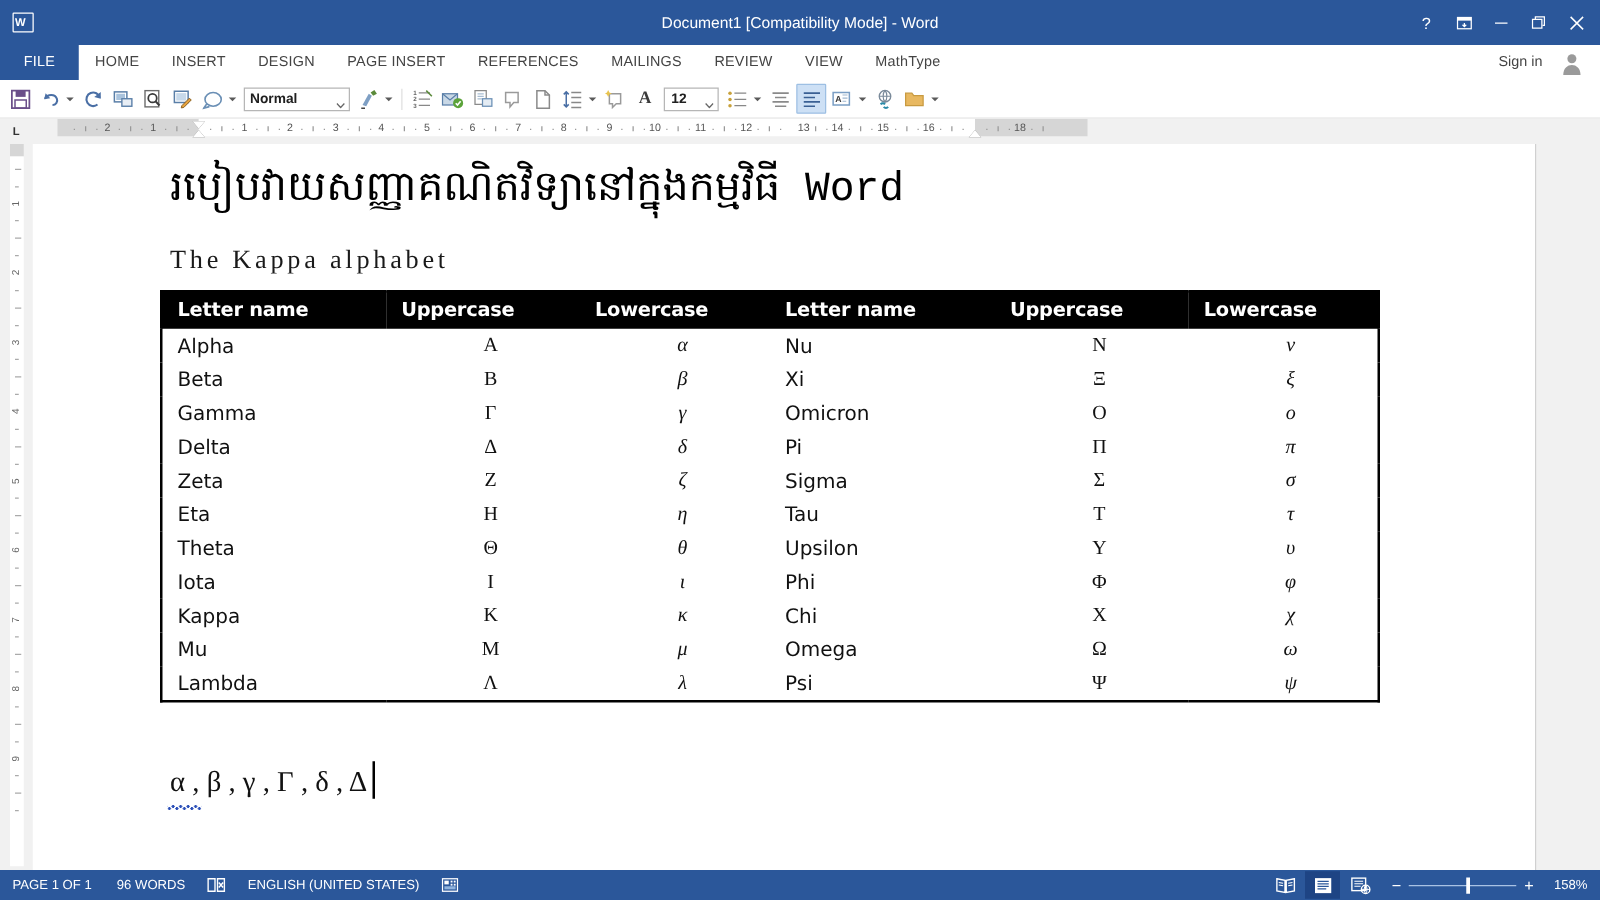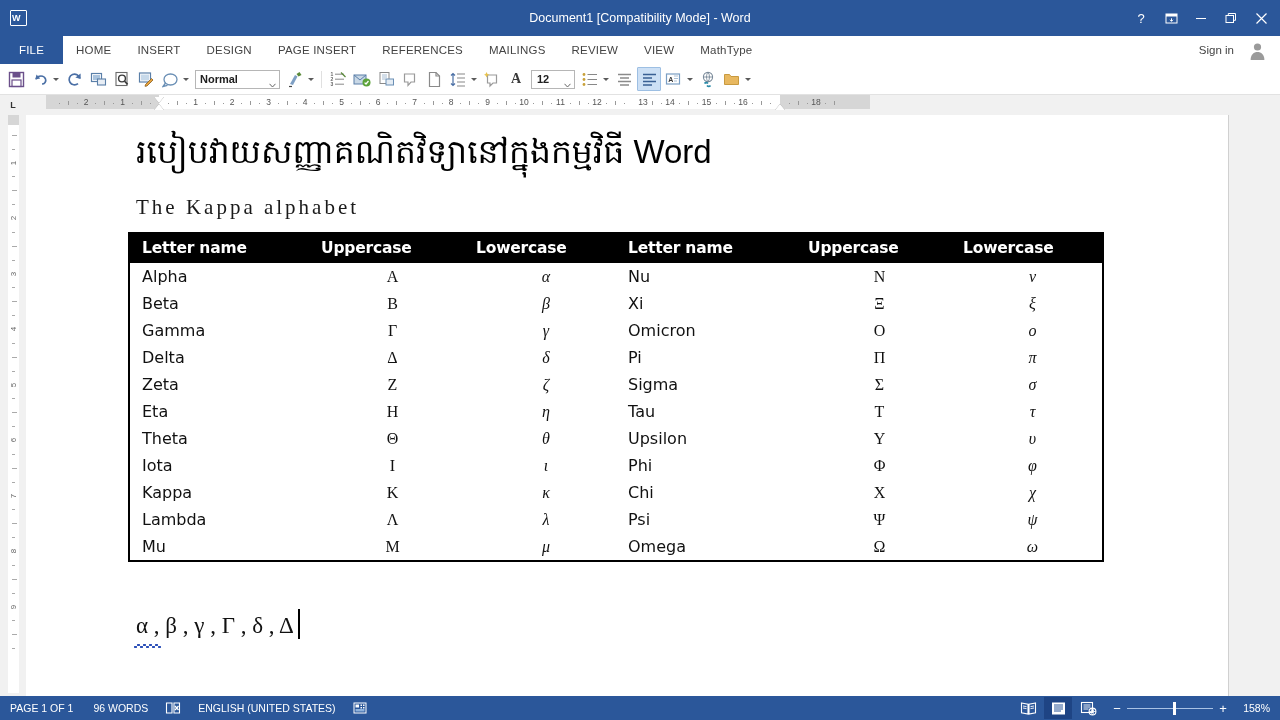--- a/index.html
+++ b/index.html
@@ -124,21 +124,21 @@
 
   .canvas{flex:1;position:relative;background:#f1f1f1;overflow:hidden;}
   .page{
     position:absolute;left:0;top:0;width:1202px;height:100%;
     background:#ffffff;border-right:1px solid #d0d0d0;
   }
 
   
   .doc-title{
     position:absolute;left:110px;top:16px;width:1000px;
-    font-family:Liberation Sans, sans-serif;
+    font-family:Liberation Mono, monospace;
     font-size:33px;color:#000000;white-space:nowrap;line-height:1.25;
   }
   .doc-sub{
     position:absolute;left:110px;top:80px;
     font-family:"Liberation Serif","DejaVu Serif",serif;
     font-size:21px;color:#1a1a1a;letter-spacing:3px;
   }
 
   table.greek{
     position:absolute;left:102px;top:117px;width:975px;
@@ -660,34 +660,34 @@
               </tr>
               <tr>
                 <td class="name">Kappa</td>
                 <td class="upper">Κ</td>
                 <td class="lower">κ</td>
                 <td class="name">Chi</td>
                 <td class="upper">Χ</td>
                 <td class="lower">χ</td>
               </tr>
               <tr>
+                <td class="name">Mu</td>
+                <td class="upper">Μ</td>
+                <td class="lower">μ</td>
+                <td class="name">Omega</td>
+                <td class="upper">Ω</td>
+                <td class="lower">ω</td>
+              </tr>
+              <tr>
                 <td class="name">Lambda</td>
                 <td class="upper">Λ</td>
                 <td class="lower">λ</td>
                 <td class="name">Psi</td>
                 <td class="upper">Ψ</td>
                 <td class="lower">ψ</td>
-              </tr>
-              <tr>
-                <td class="name">Mu</td>
-                <td class="upper">Μ</td>
-                <td class="lower">μ</td>
-                <td class="name">Omega</td>
-                <td class="upper">Ω</td>
-                <td class="lower">ω</td>
               </tr>
             </tbody>
         </table>
 
         <div class="typed-line">α , β , γ , Γ , δ , Δ</div>
         <div class="squiggle"></div>
         <div class="caret-bar"></div>
 
       </div>
     </div>

